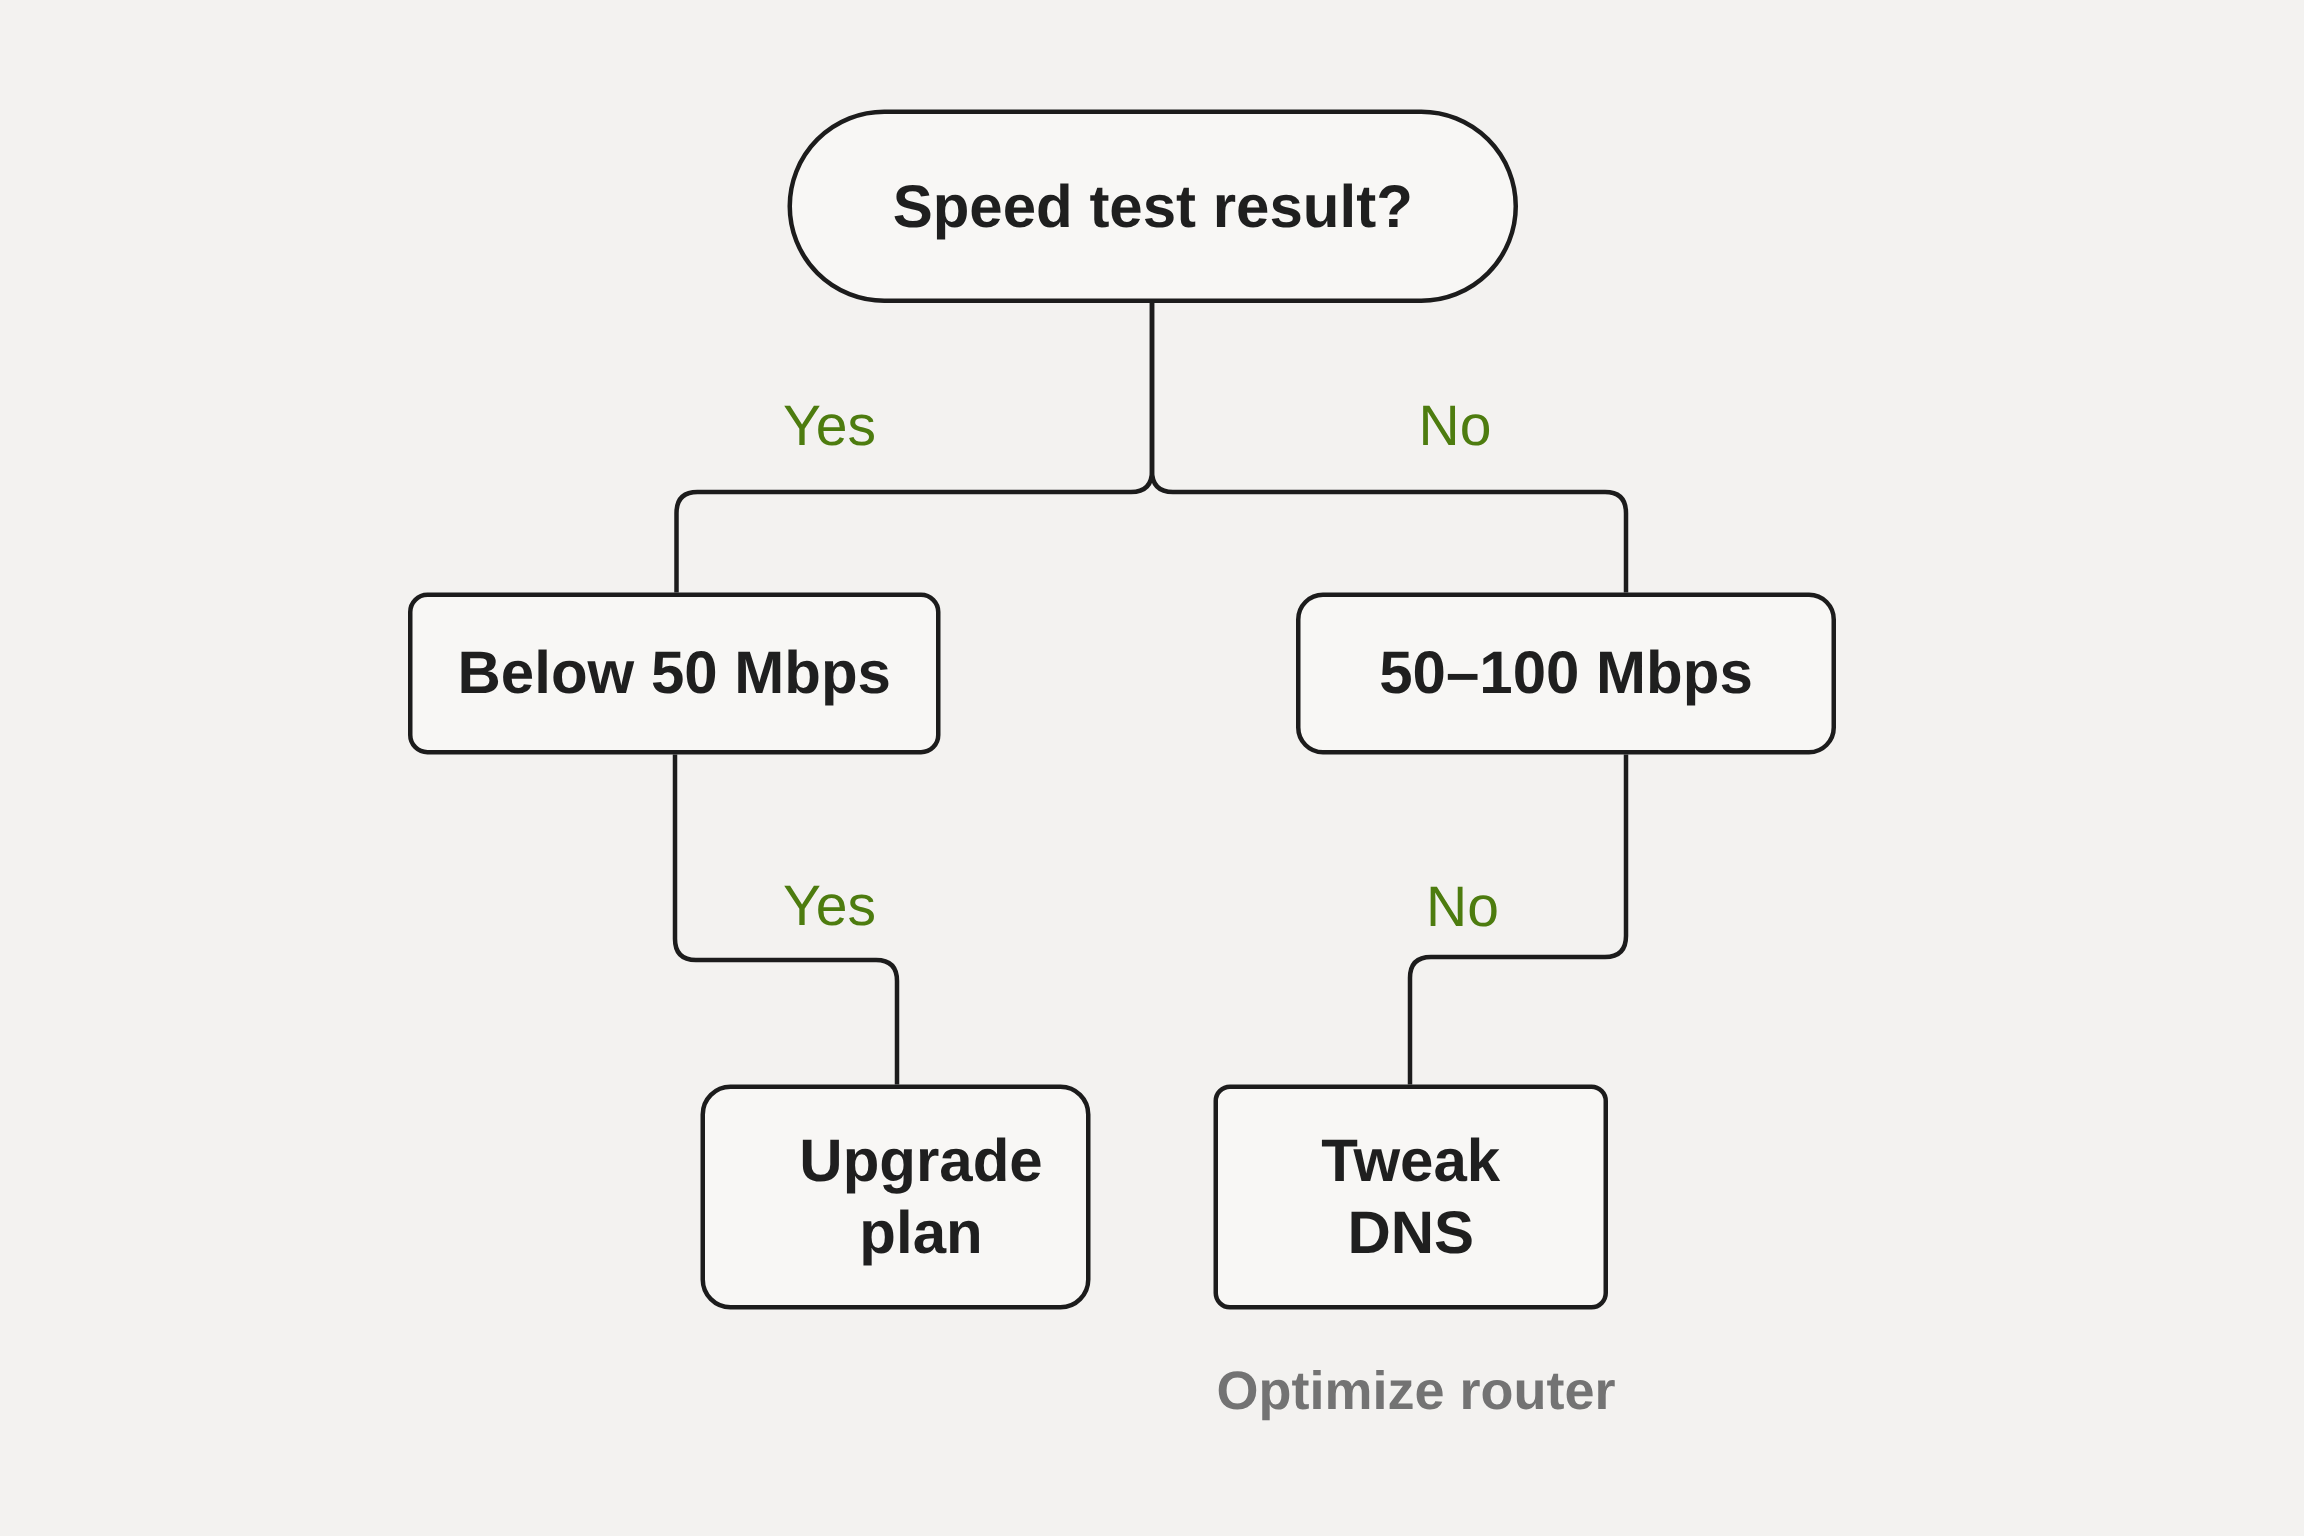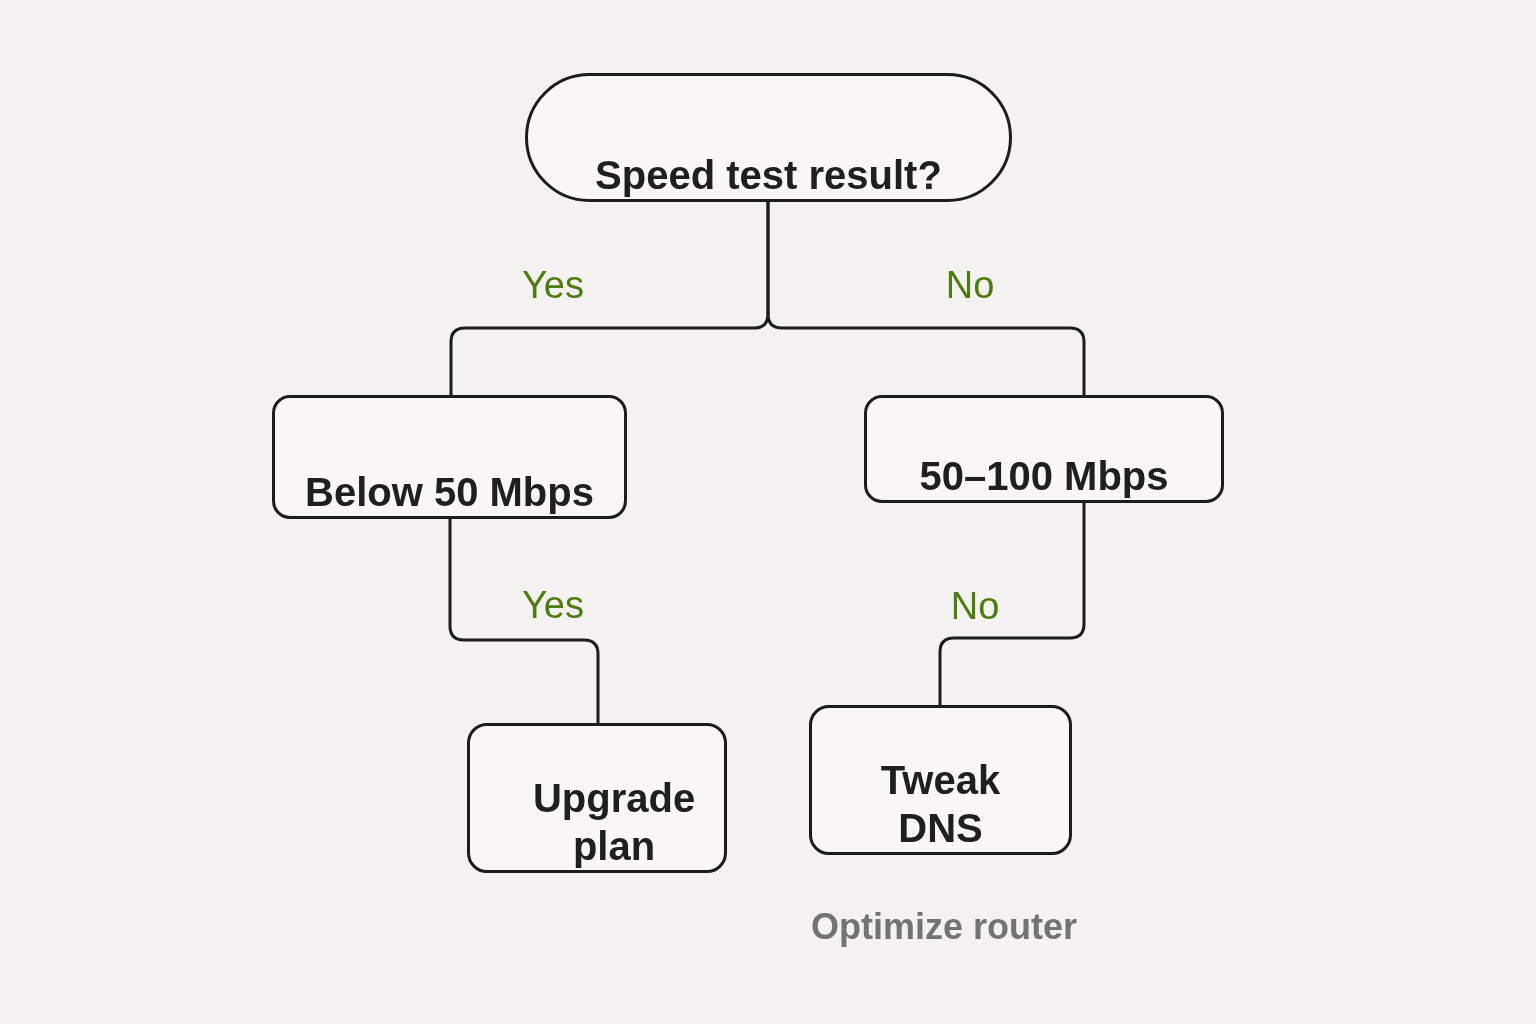--- a/index.html
+++ b/index.html
@@ -26,21 +26,21 @@
     fill: none;
     stroke: #1c1c1c;
     stroke-width: 3;
   }
   .node {
     position: absolute;
     box-sizing: border-box;
     background: #f8f7f5;
     border: 3px solid #1c1c1c;
     display: flex;
-    align-items: flex-end;
+    align-items: center;
     justify-content: center;
     text-align: center;
     color: #1f1f1f;
     font-size: 40px;
     font-weight: 600;
     line-height: 1.2;
   }
   .node .node-label {
     white-space: pre-line;
   }
@@ -83,37 +83,37 @@
   </svg>
 
   <div class="node pill" style="left:525px; top:73px; width:487px; height:129px;">
     <span class="node-label">Speed test result?</span>
   </div>
 
   <div class="edge-label" style="left:553px; top:285px;">Yes</div>
 
   <div class="edge-label" style="left:970px; top:285px;">No</div>
 
-  <div class="node rect" style="left:272px; top:395px; width:355px; height:124px;">
+  <div class="node rect" style="left:272px; top:395px; width:355px; height:108px;border-radius:13px;">
     <span class="node-label">Below 50 Mbps</span>
   </div>
 
   <div class="node rect" style="left:864px; top:395px; width:360px; height:108px;">
     <span class="node-label">50–100 Mbps</span>
   </div>
 
   <div class="edge-label" style="left:553px; top:605px;">Yes</div>
 
   <div class="edge-label" style="left:975px; top:606px;">No</div>
 
   <div class="node rect-sm" style="left:467px; top:723px; width:260px; height:150px;padding-left:34px;">
     <span class="node-label">Upgrade
 plan</span>
   </div>
 
-  <div class="node rect-sm" style="left:809px; top:705px; width:263px; height:150px;">
+  <div class="node rect-sm" style="left:809px; top:723px; width:263px; height:150px;border-radius:11px;">
     <span class="node-label">Tweak
 DNS</span>
   </div>
 
   <div class="caption" style="left:944px; top:927px;">Optimize router</div>
 
 </div>
 
 </body></html>

